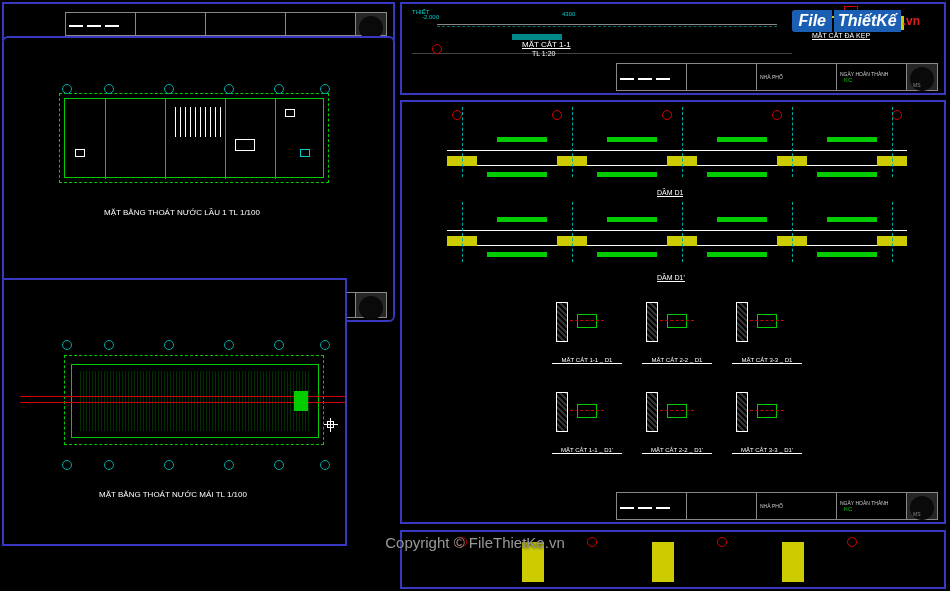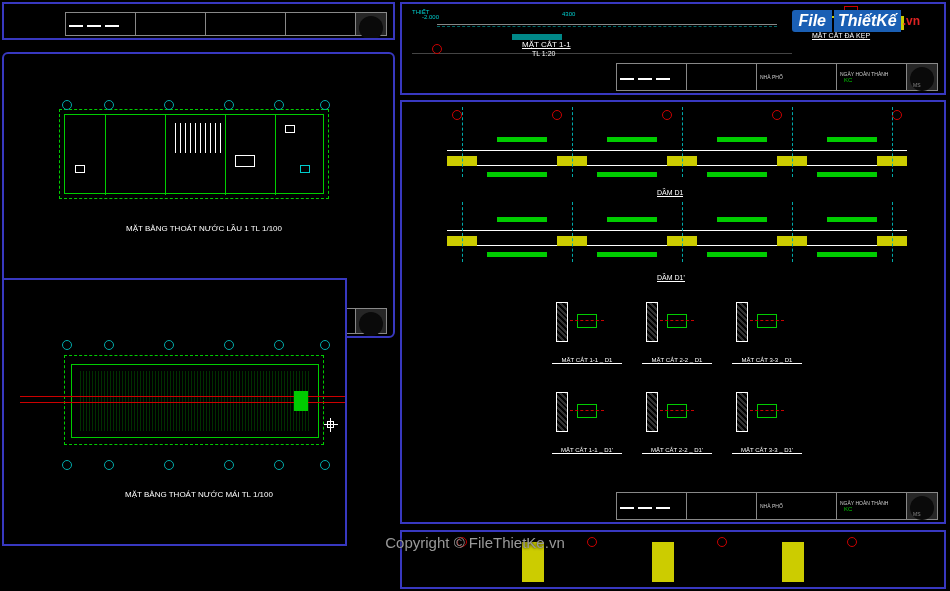--- a/index.html
+++ b/index.html
@@ -105,31 +105,30 @@
   .title-block .bars span {
     width: 14px;
     height: 2px;
     background: #fff;
   }
   
   .drawing-label {
     position: absolute;
     color: #fff;
     font-size: 8px;
-    text-align: center;
   }
   .drawing-label-underline {
     text-decoration: underline;
   }
   
   
   .p1 { top: 2px; left: 2px; width: 393px; height: 38px; }
   
   
-  .p2 { top: 52px; left: 2px; width: 393px; height: 286px; border-radius: 6px; }
+  .p2 { top: 36px; left: 2px; width: 393px; height: 286px; border-radius: 6px; }
   
   
   .p3 { top: 278px; left: 2px; width: 345px; height: 268px; }
   
   
   .p4 { top: 2px; left: 400px; width: 546px; height: 93px; }
   
   
   .p5 { top: 100px; left: 400px; width: 546px; height: 424px; }
   

